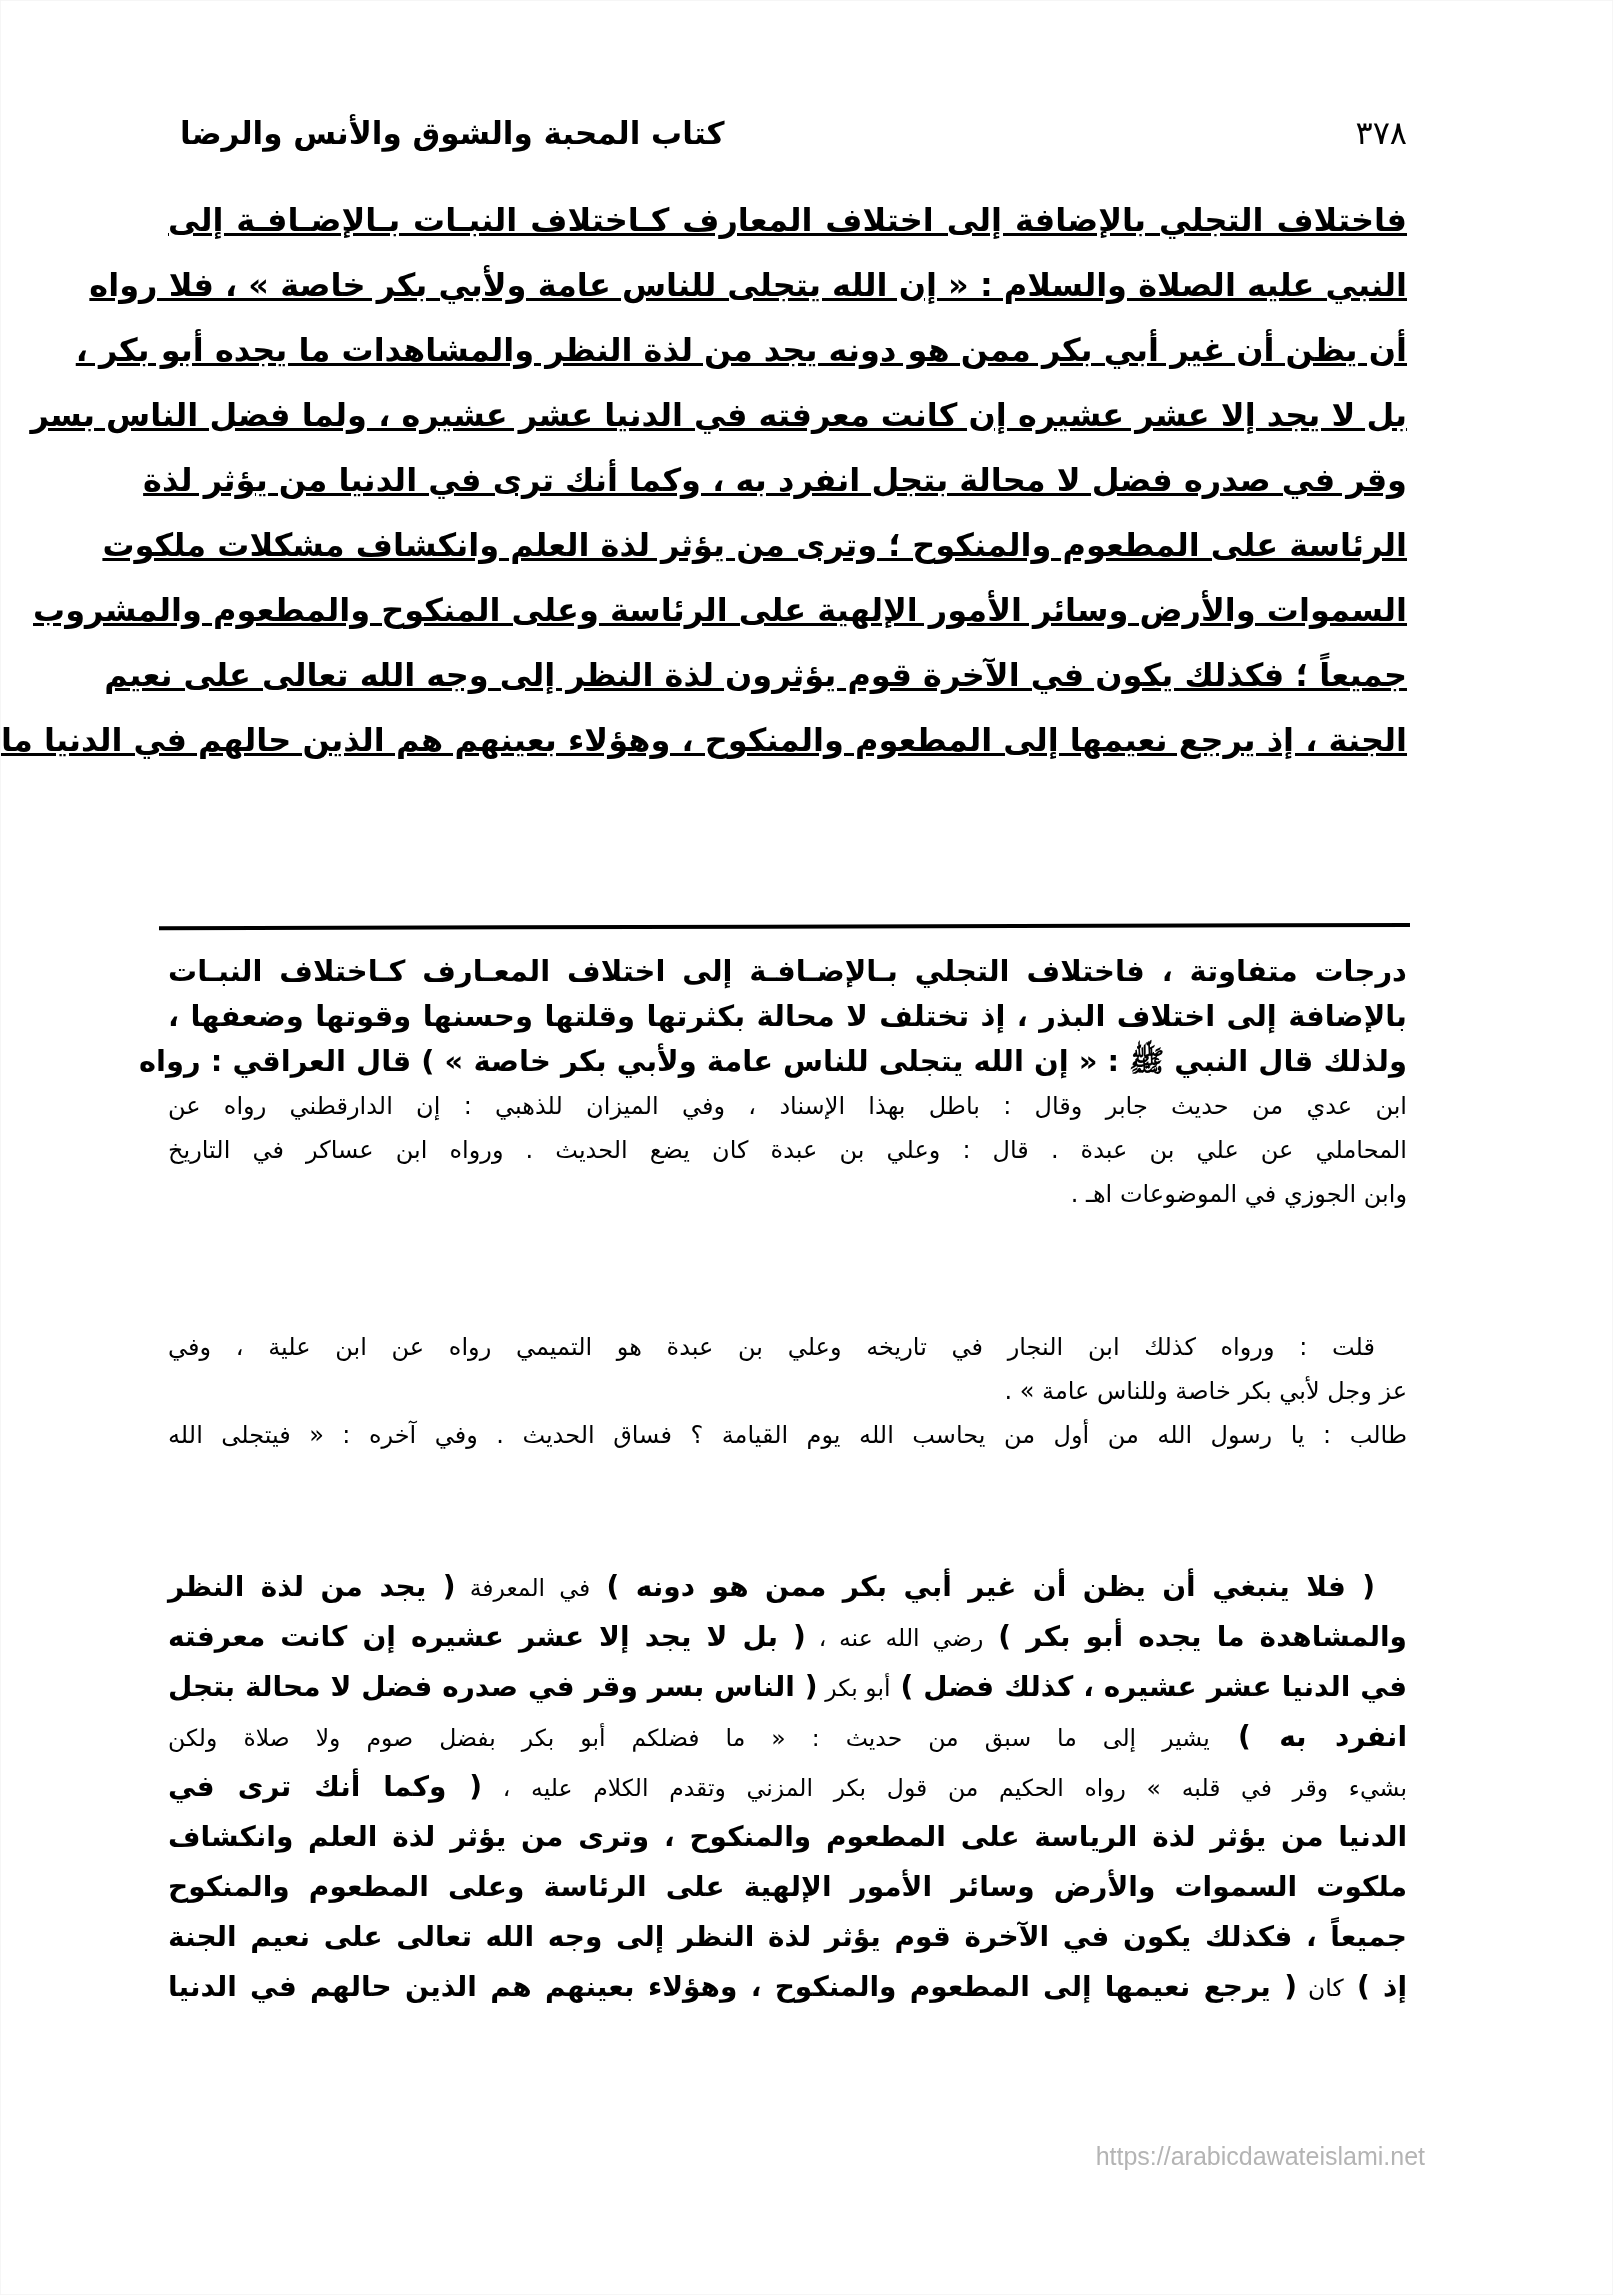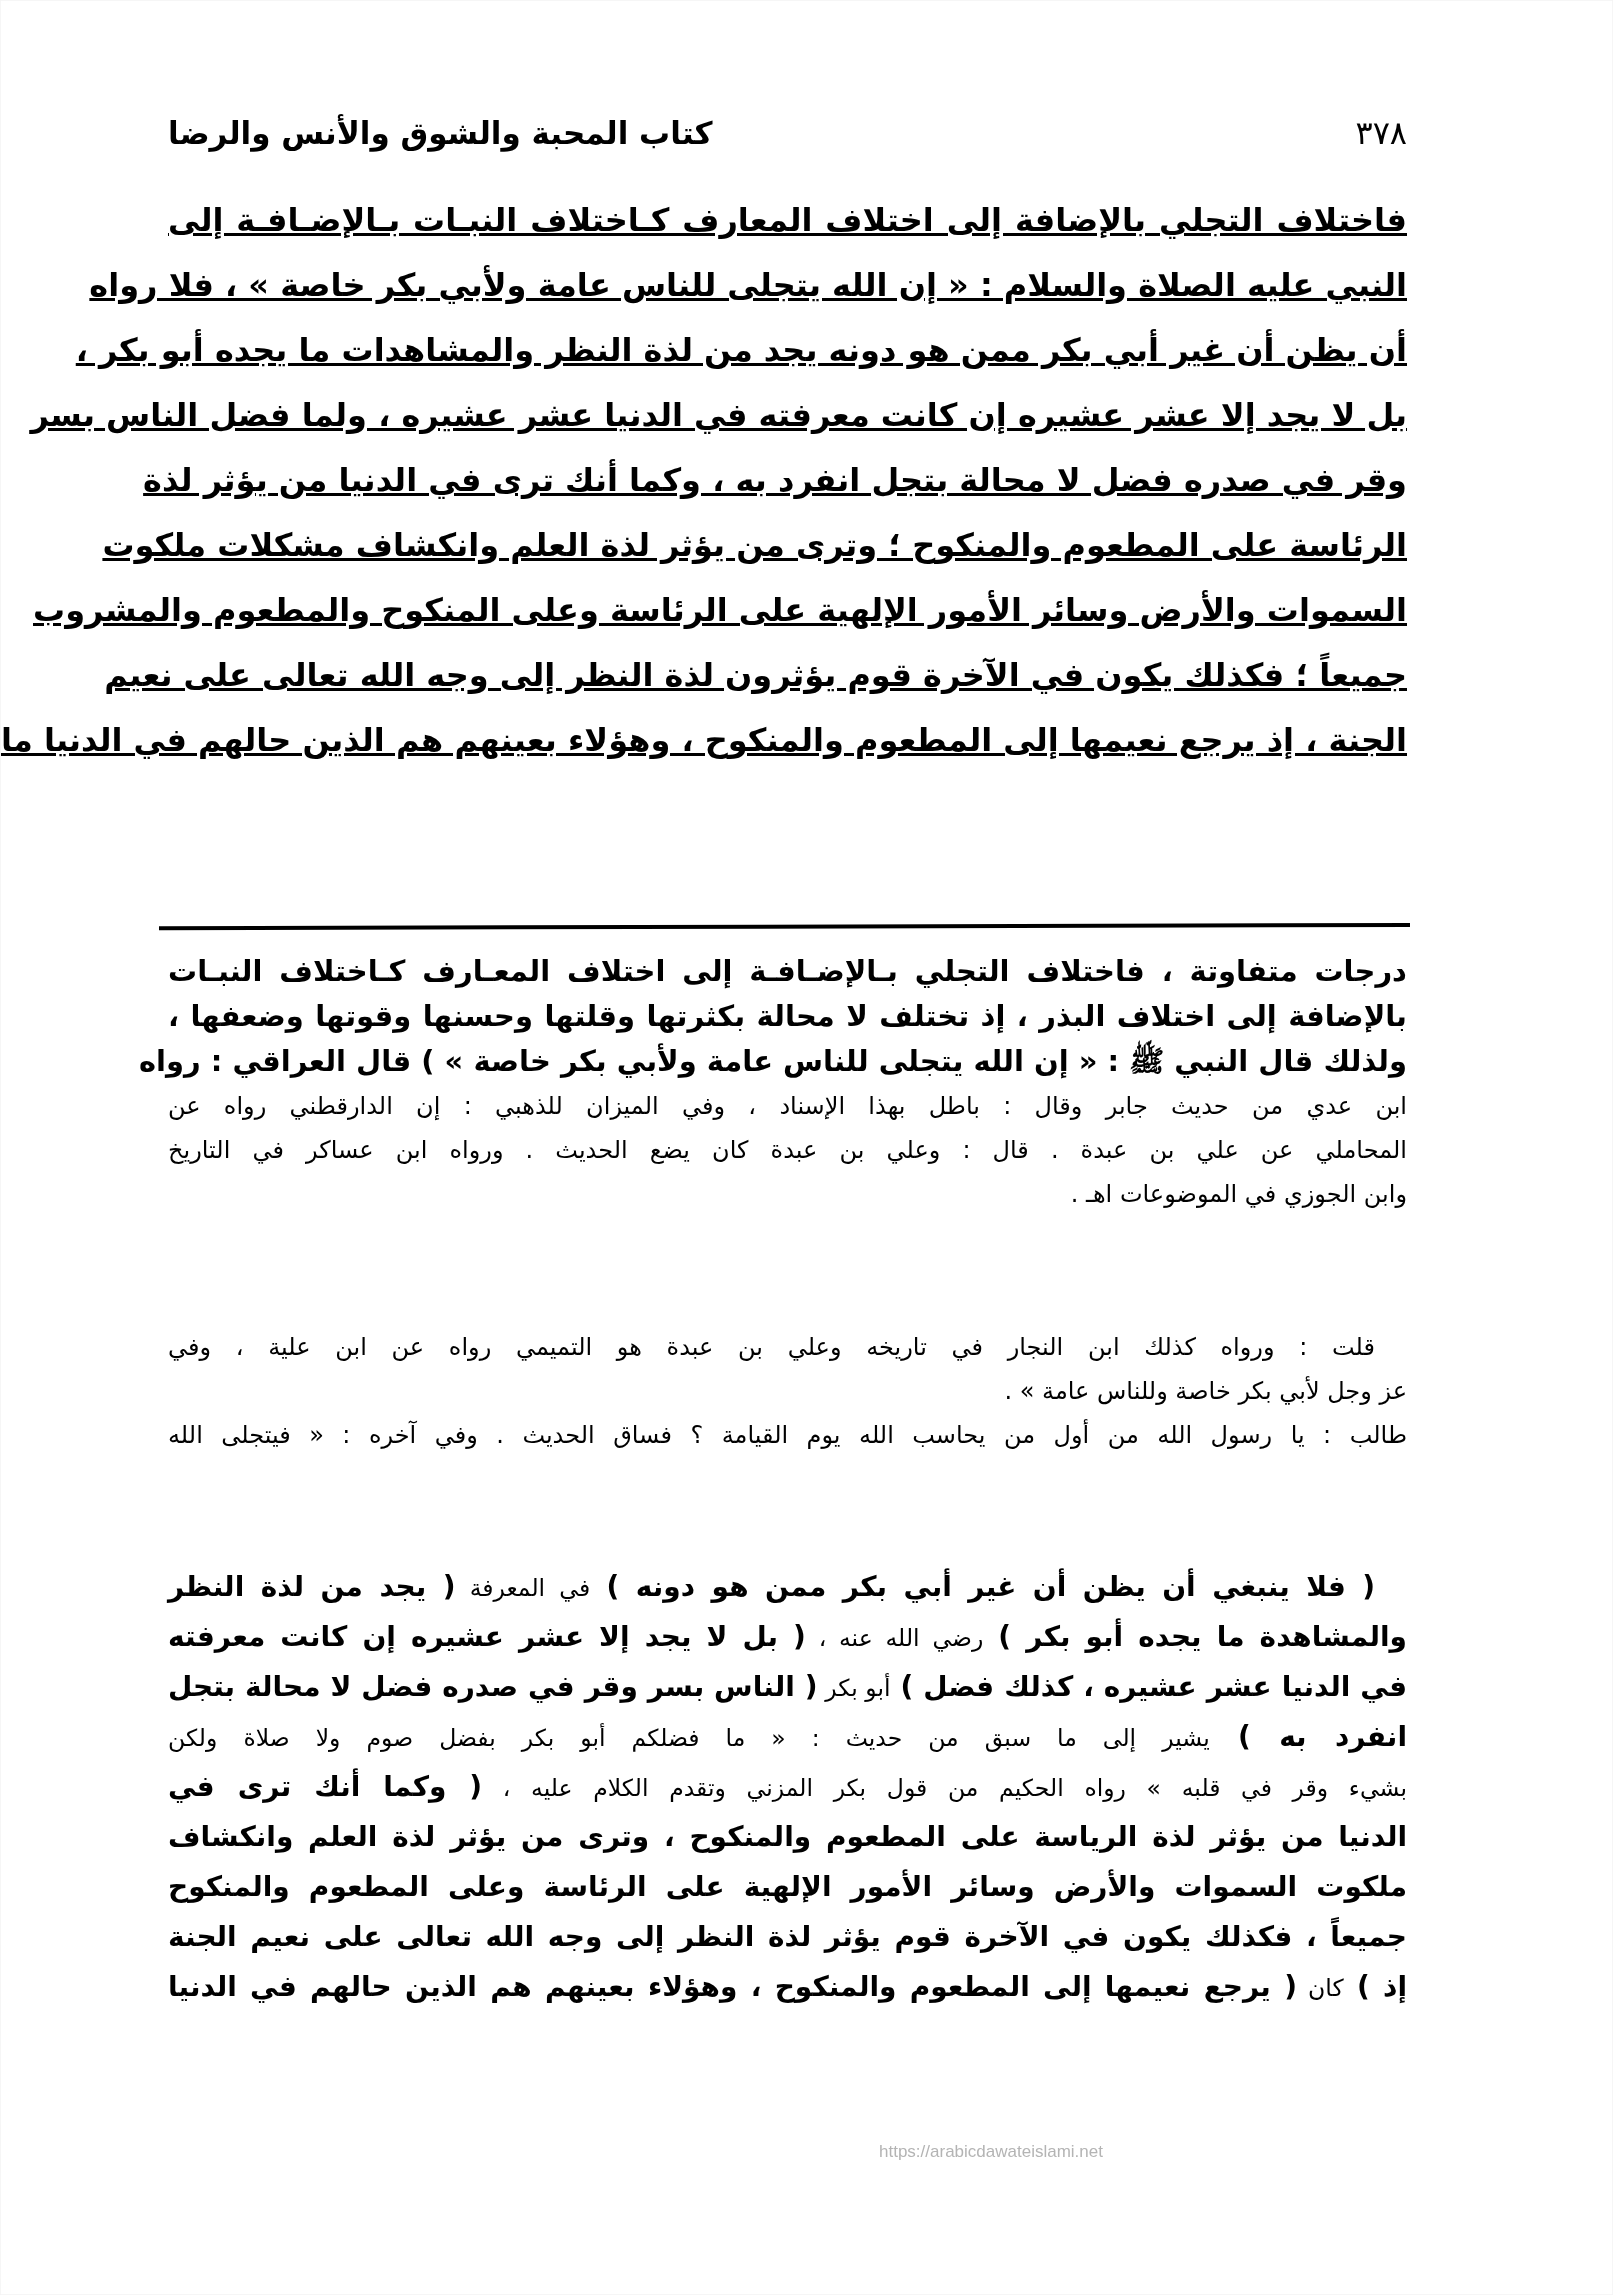--- a/index.html
+++ b/index.html
@@ -35,20 +35,21 @@
   .page-number {
     font-family: "DejaVu Sans", sans-serif;
     font-weight: normal;
     font-size: 32px;
     letter-spacing: 1.6px;
   }
   .book-title {
     font-family: "DejaVu Sans", sans-serif;
     font-weight: bold;
     font-size: 31px;
+    margin-left: 12px;
   }
   .main-text {
     position: absolute;
     top: 188px;
     left: 168px;
     width: 1239px;
     direction: rtl;
     text-align: justify;
     text-align-last: justify;
     text-decoration: underline;
@@ -94,24 +95,25 @@
   .c2 .line { height: 44px; line-height: 44px; font-size: 24px; }
   .c2 .line.first { padding-right: 32px; }
   .c2 .line.last { text-align-last: right; }
   .c3 { top: 1562px; }
   .c3 .line { height: 50px; line-height: 50px; font-size: 28px; font-weight: bold; }
   .c3 .line.first { padding-right: 32px; }
   .c3 .line .n { font-weight: normal; font-size: 23.5px; }
   .watermark {
     position: absolute;
     top: 2142px;
-    left: 879px;
+    left: 907px;
     width: 518px;
+    text-align: right;
     font-family: "Liberation Sans", sans-serif;
-    font-size: 17px;
+    font-size: 25px;
     color: #b4b4b4;
     direction: ltr;
   }
   .page-edge {
     position: absolute;
     top: 0; left: 0; right: 0; bottom: 0;
     box-shadow: inset 0 0 0 0.8px #f4f4f4;
     pointer-events: none;
   }
 </style>

